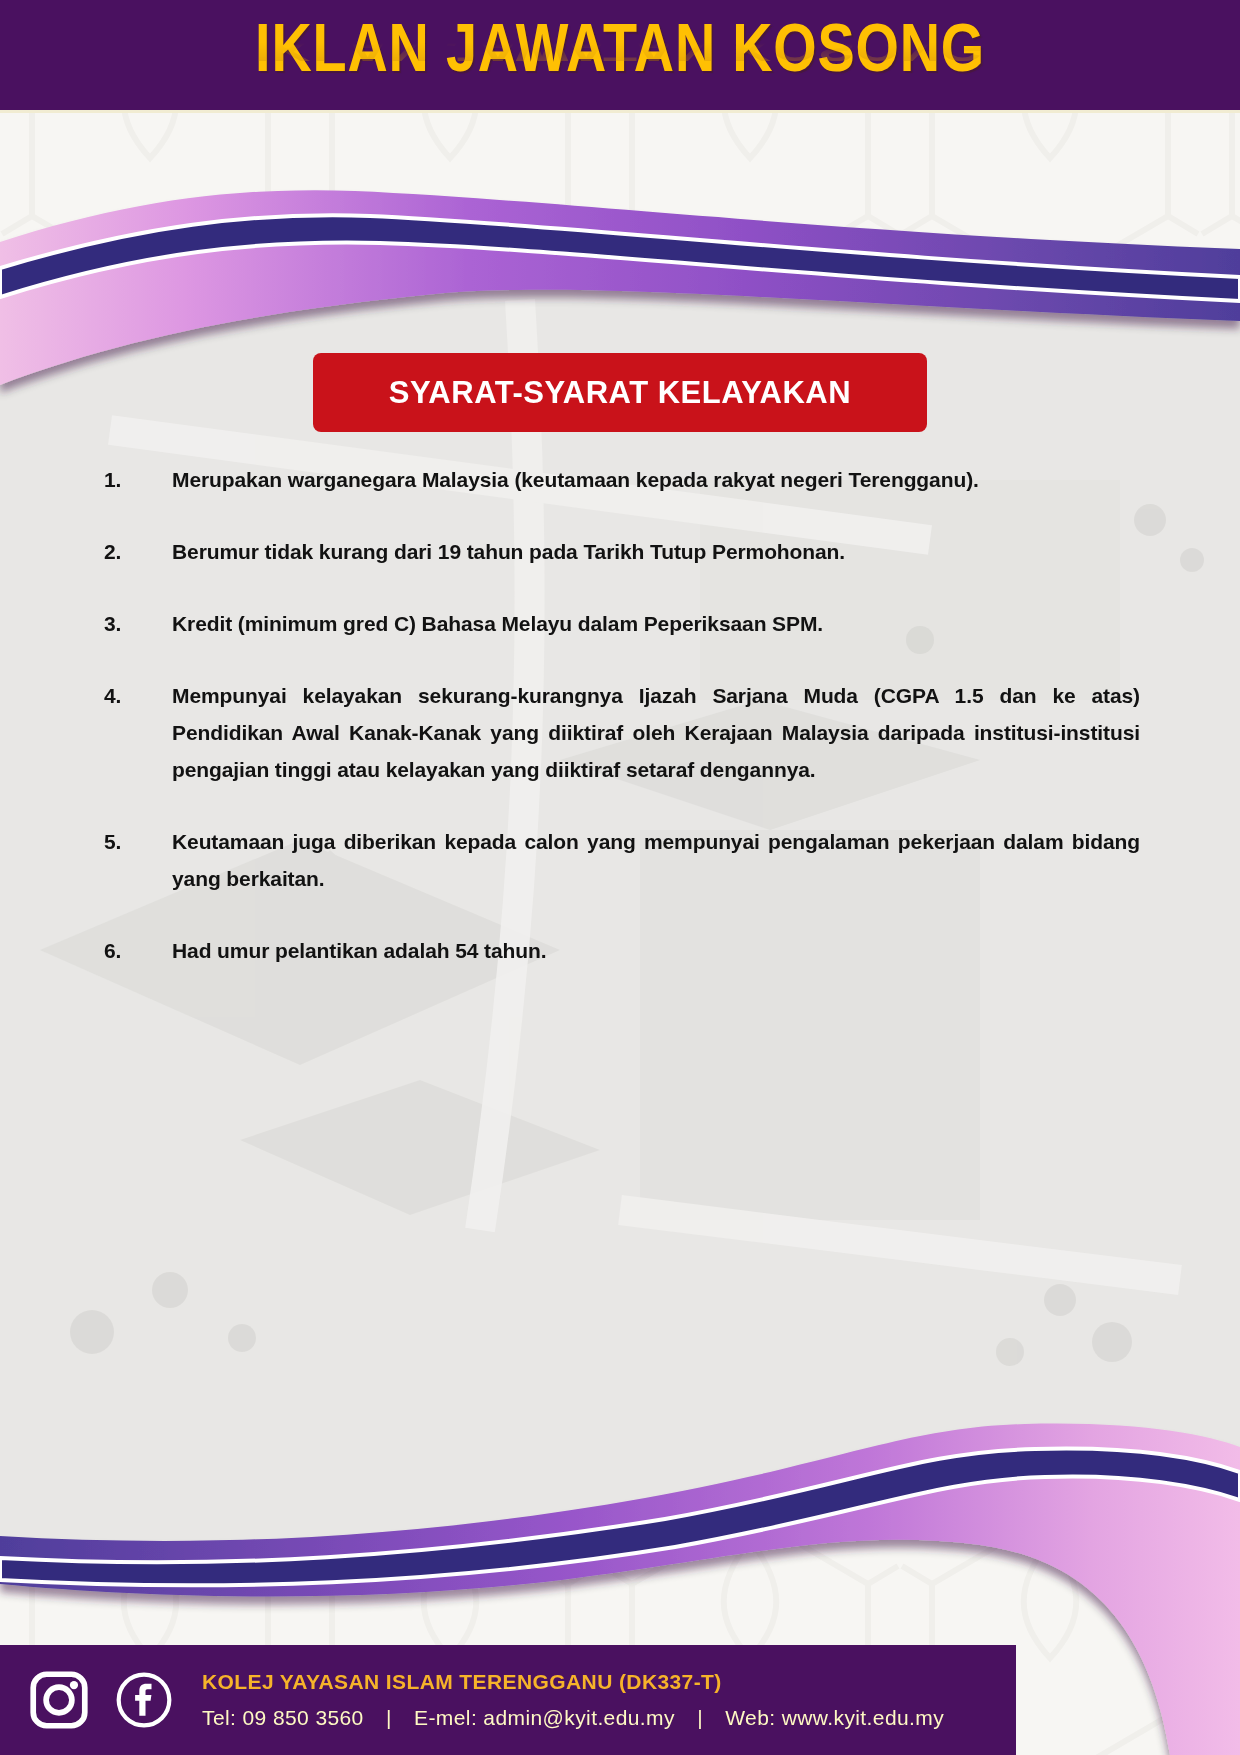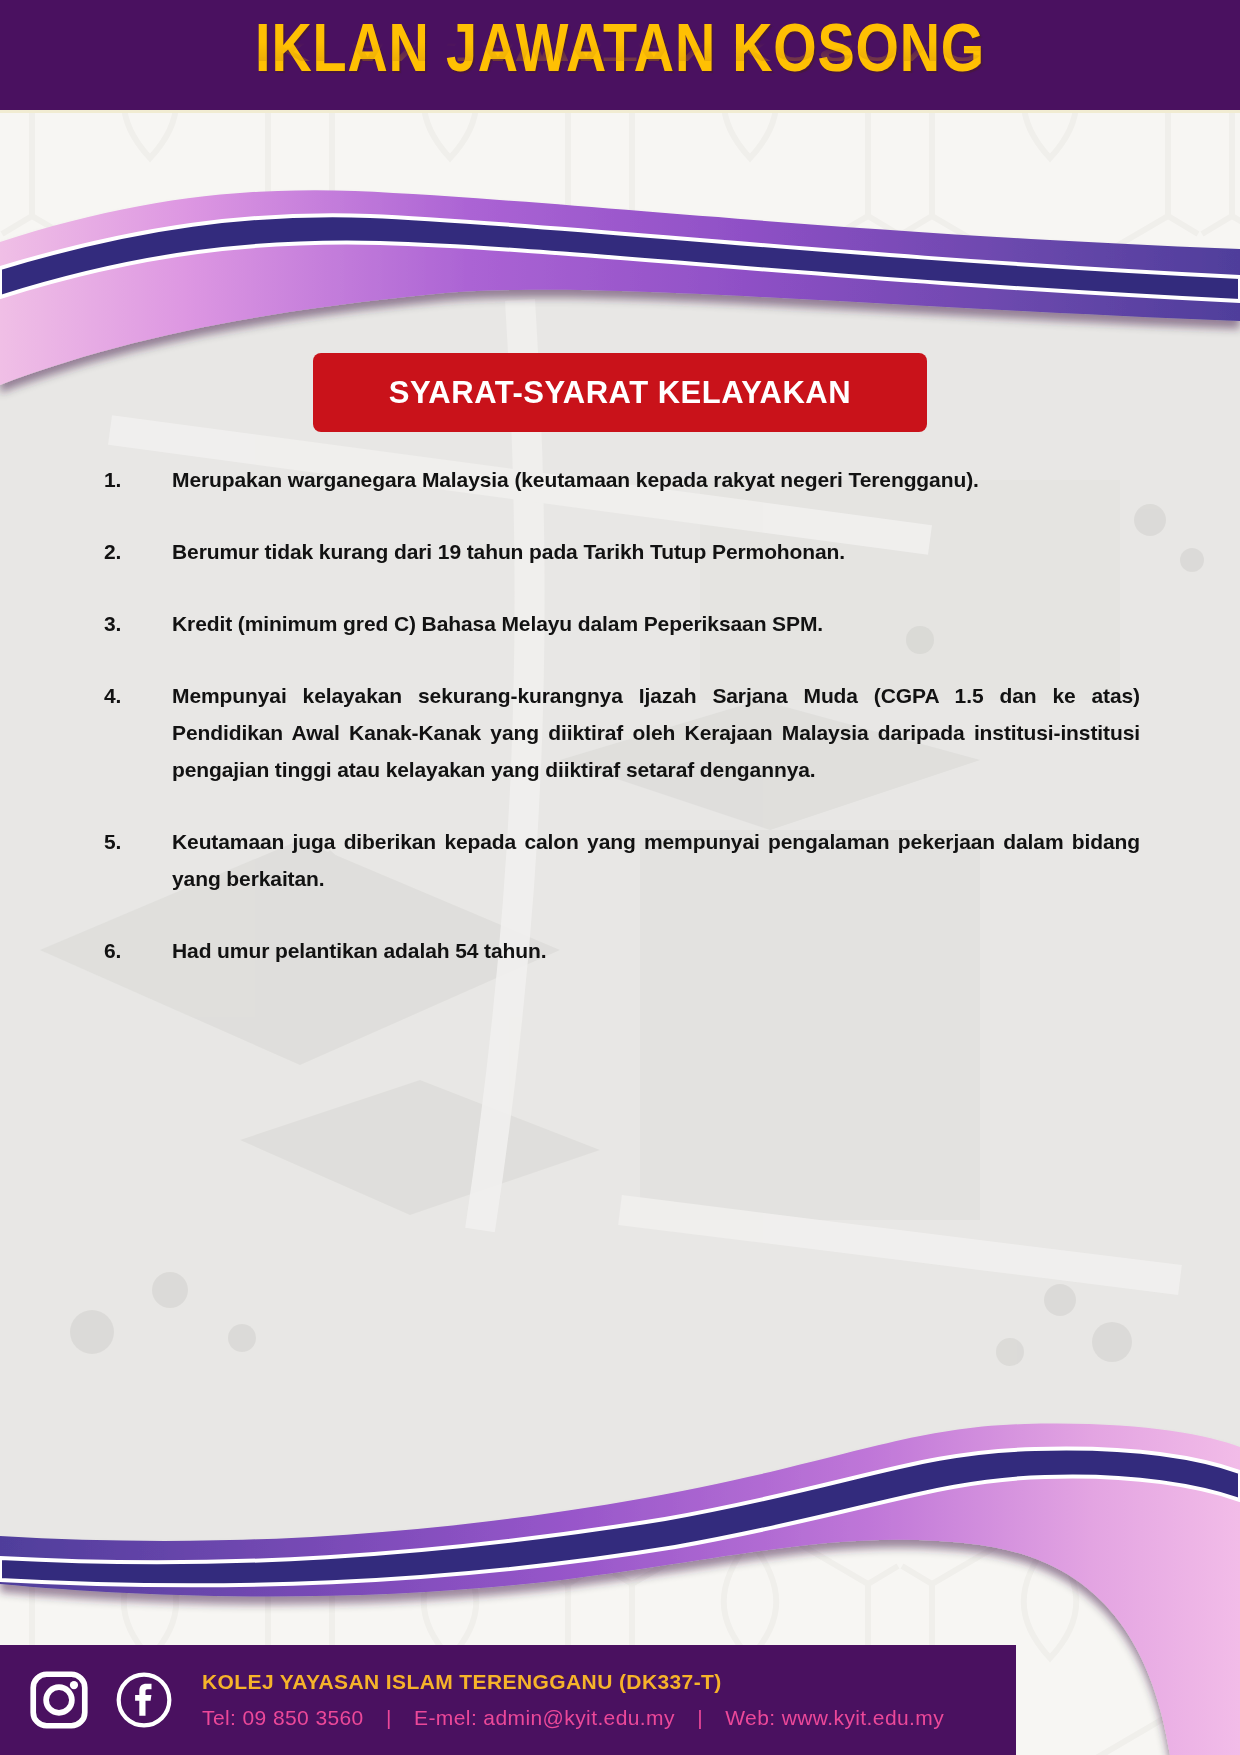--- a/index.html
+++ b/index.html
@@ -37,21 +37,21 @@
   .req-text{flex:1;max-width:974px;margin-left:8px;}
   .req-row.justify .req-text{text-align:justify;}
 
   
   .bottom-bar{position:absolute;left:0;bottom:0;width:1016px;height:110px;
               background:#4a1160;z-index:3;display:flex;align-items:center;}
   .social{display:flex;align-items:center;gap:22px;padding-left:26px;flex:none;}
   .footer-text{margin-left:28px;}
   .footer-org{color:#f6b32a;font-size:21px;font-weight:700;letter-spacing:.4px;}
   .footer-address{color:#f3edf7;font-size:21px;margin-top:5px;letter-spacing:.4px;}
-  .footer-contact{color:#ec4899;font-size:21px;margin-top:12px;letter-spacing:.4px;}
+  .footer-contact{color:#fef9c3;font-size:21px;margin-top:12px;letter-spacing:.4px;}
   .footer-contact .sep{display:inline-block;margin:0 16px;}
 </style>
 </head>
 <body>
 
 <svg class="layer z0" width="1240" height="1755" viewBox="0 0 1240 1755">
   <defs>
     <pattern id="geo" width="300" height="300" patternUnits="userSpaceOnUse">
       <g fill="none" stroke="#e9e7e3" stroke-width="6" opacity=".8">
         <polygon points="150,15 268,84 268,216 150,285 32,216 32,84"></polygon>

